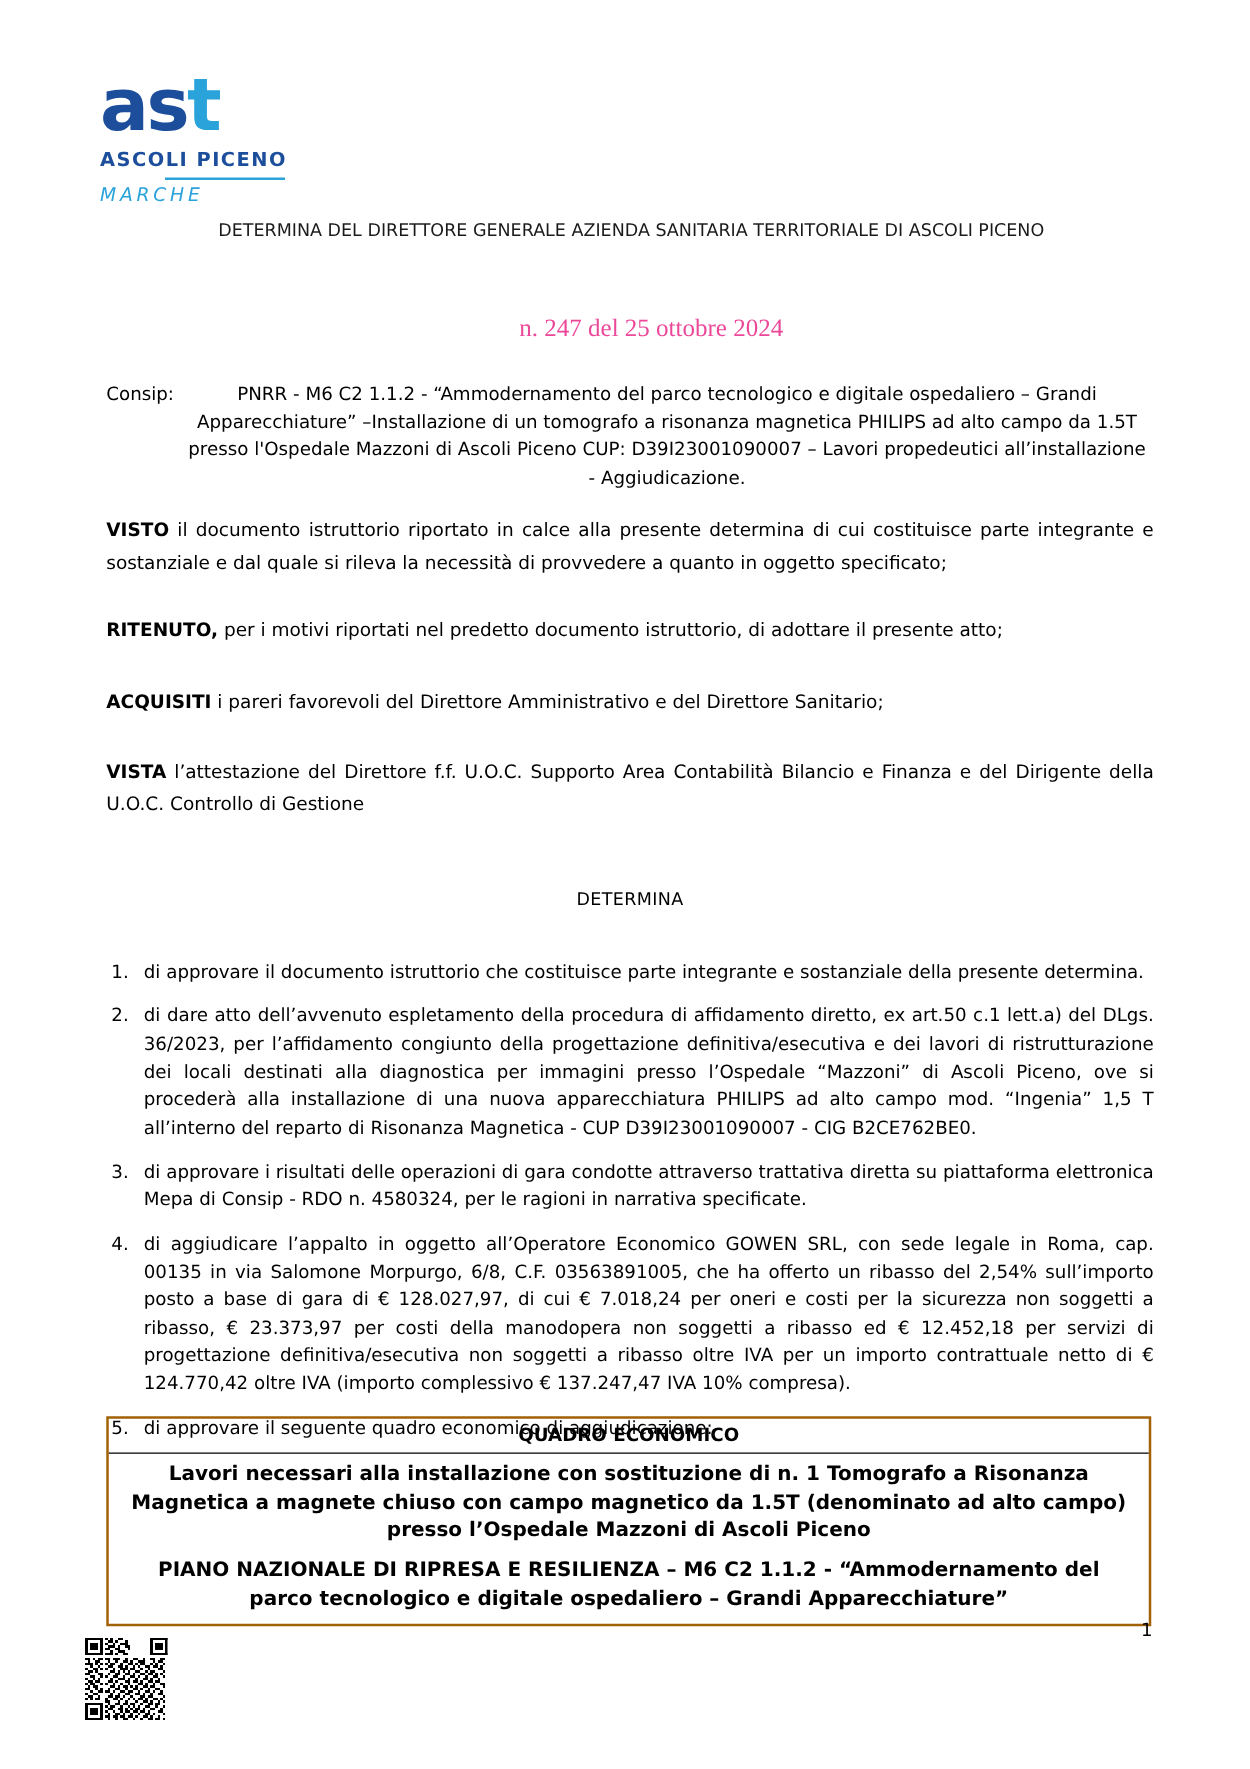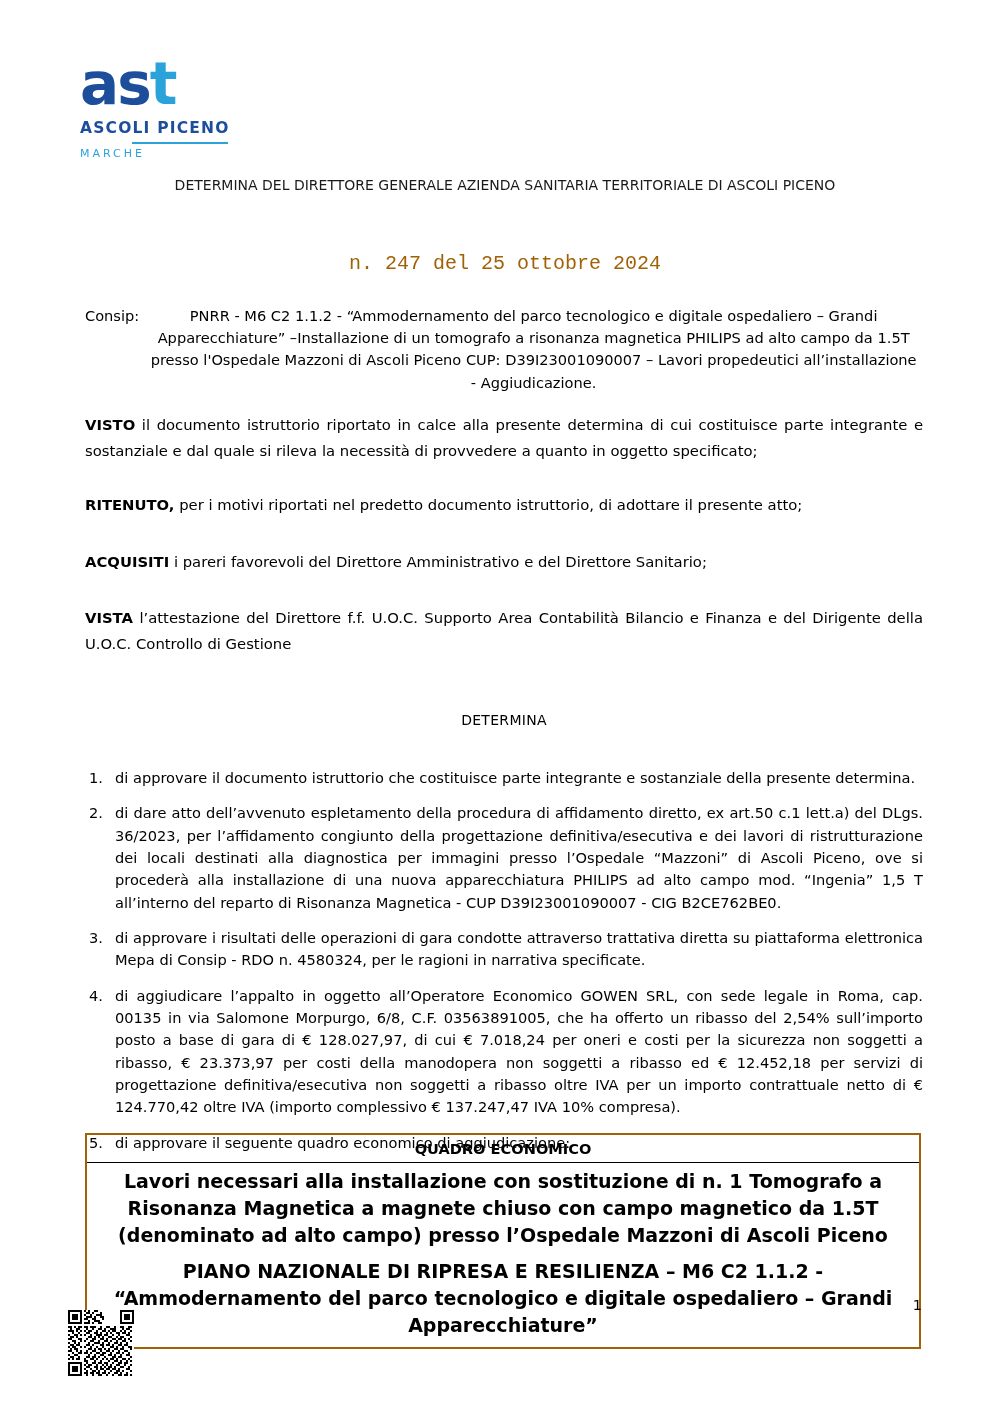--- a/index.html
+++ b/index.html
@@ -52,46 +52,47 @@
     letter-spacing: 1.2px;
     color: #1c4e9c;
   }
   .logo-rule {
     width: 96px;
     height: 2px;
     background: #2aa3da;
     margin: 5px auto 3px auto;
   }
   .logo-region {
-    font-size: 11px;
+    font-size: 15px;
     letter-spacing: 3px;
     color: #2aa3da;
     font-weight: normal;
+    font-style: italic;
   }
 
   
   .doc-title {
     position: absolute;
     left: 85px;
     top: 175px;
     width: 840px;
     text-align: center;
     font-size: 14px;
     line-height: 1.45;
     color: #1a1a1a;
   }
   .doc-number {
     position: absolute;
-    left: 85px;
+    left: 101px;
     top: 252px;
     width: 840px;
     text-align: center;
     font-size: 20px;
-    font-family: Liberation Mono, monospace;
-    color: #a16207;
+    font-family: Liberation Serif, serif;
+    color: #ec4899;
   }
 
   
   .oggetto {
     position: absolute;
     left: 85px;
     top: 305px;
     width: 835px;
     font-size: 14.6px;
     line-height: 1.52;
@@ -170,21 +171,21 @@
   .qe-head {
     text-align: center;
     font-weight: bold;
     font-size: 14.6px;
     padding: 5px 4px 5px 4px;
     border-bottom: 1px solid #000;
   }
   .qe-body {
     text-align: center;
     font-weight: bold;
-    font-size: 19px;
+    font-size: 16px;
     line-height: 1.42;
     padding: 5px 14px 8px 14px;
   }
   .qe-body .blk { margin-bottom: 9px; }
   .qe-body .blk:last-child { margin-bottom: 0; }
 
   
   .page-number {
     position: absolute;
     right: 78px;

